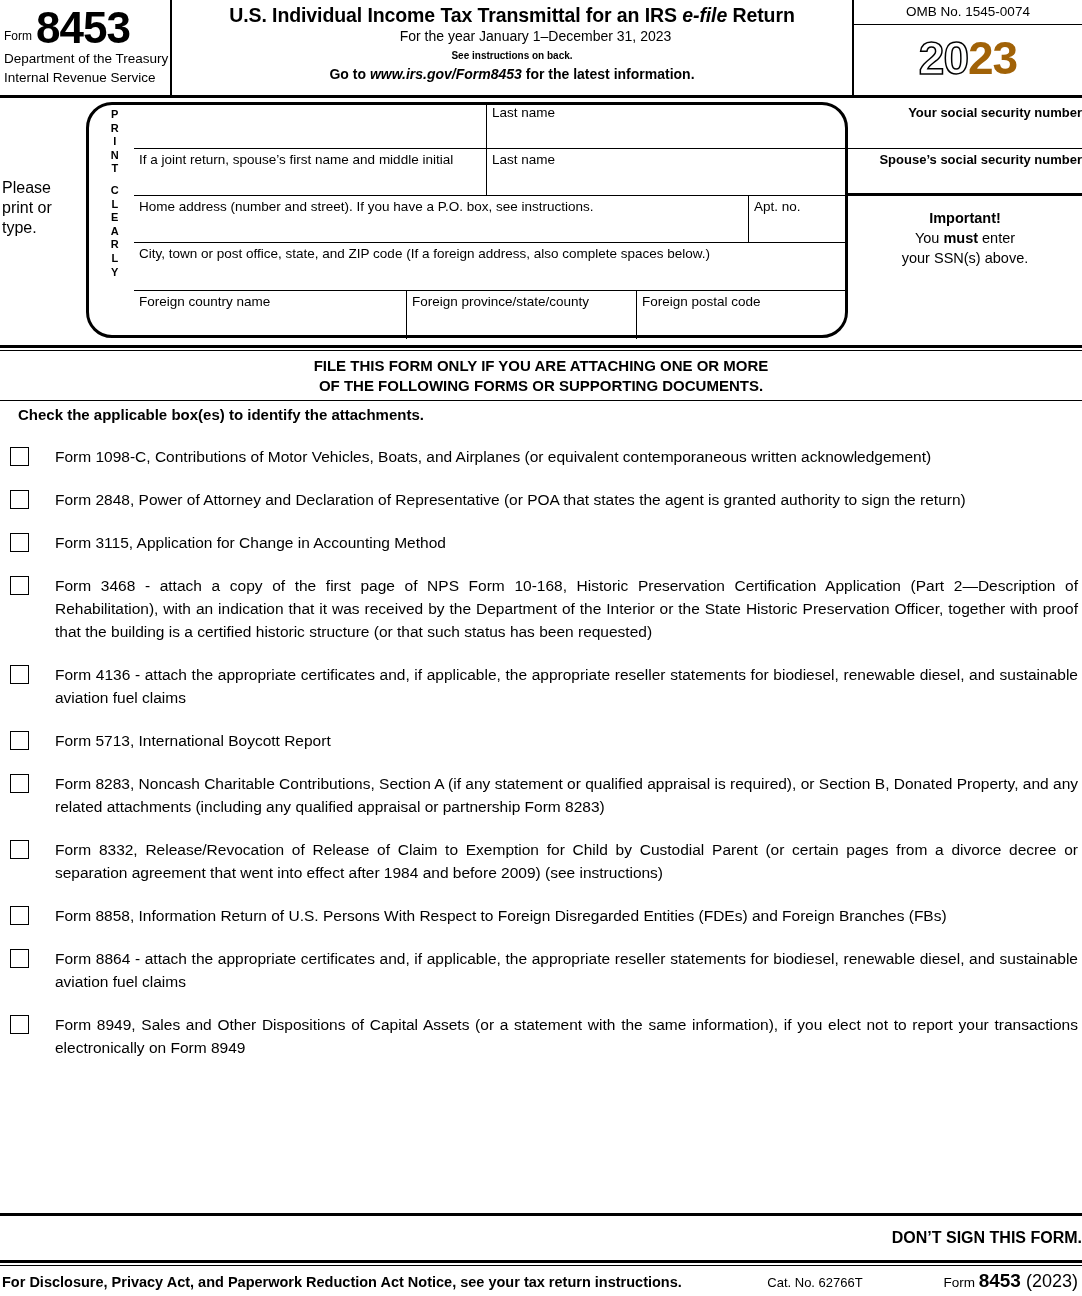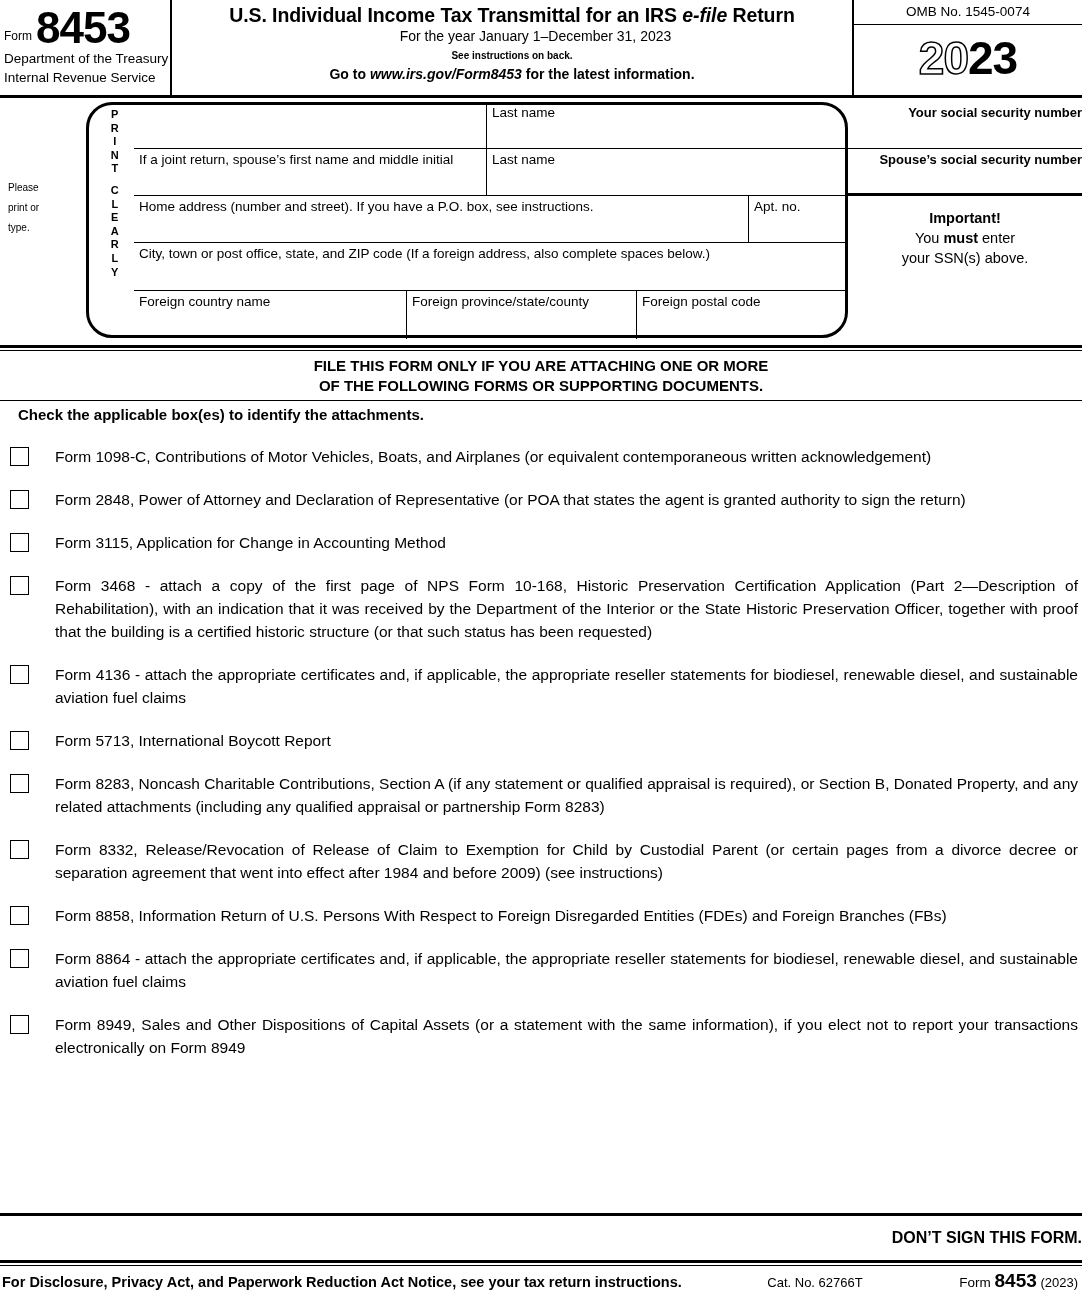--- a/index.html
+++ b/index.html
@@ -106,34 +106,34 @@
     font-weight: bold;
     line-height: 46px;
     color: #ffffff;
     -webkit-text-stroke: 1.5px #000;
     letter-spacing: -1px;
   }
   .yr-solid {
     font-size: 46px;
     font-weight: bold;
     line-height: 46px;
-    color: #000000;
+    color: #a16207;
     letter-spacing: -1px;
   }
 
   
   .entity {
     position: relative;
     height: 250px;
     border-top: 3px solid #000;
   }
   .please {
     position: absolute;
-    left: 8px; top: 80px;
-    font-size: 10px;
+    left: 2px; top: 80px;
+    font-size: 16px;
     line-height: 20px;
   }
   .rounded-box {
     position: absolute;
     left: 86px; top: 4px;
     width: 762px; height: 236px;
     border: 3px solid #000;
     border-radius: 26px;
   }
   .printclearly {
@@ -267,21 +267,21 @@
     text-align: center;
   }
   .formfoot {
     width: 172px;
     text-align: right;
     padding-right: 4px;
     white-space: nowrap;
   }
   .formfoot .lbl { font-size: 13.5px; }
   .formfoot .num { font-size: 19px; font-weight: bold; }
-  .formfoot .yr { font-size: 13px; }
+  .formfoot .yr { font-size: 18px; }
 </style>
 </head>
 <body>
 
 <div class="header">
 
   <div class="hdr-left">
     <div class="formno-row">
       <span class="formno-label">Form</span>
       <span class="formno-big">8453</span>

